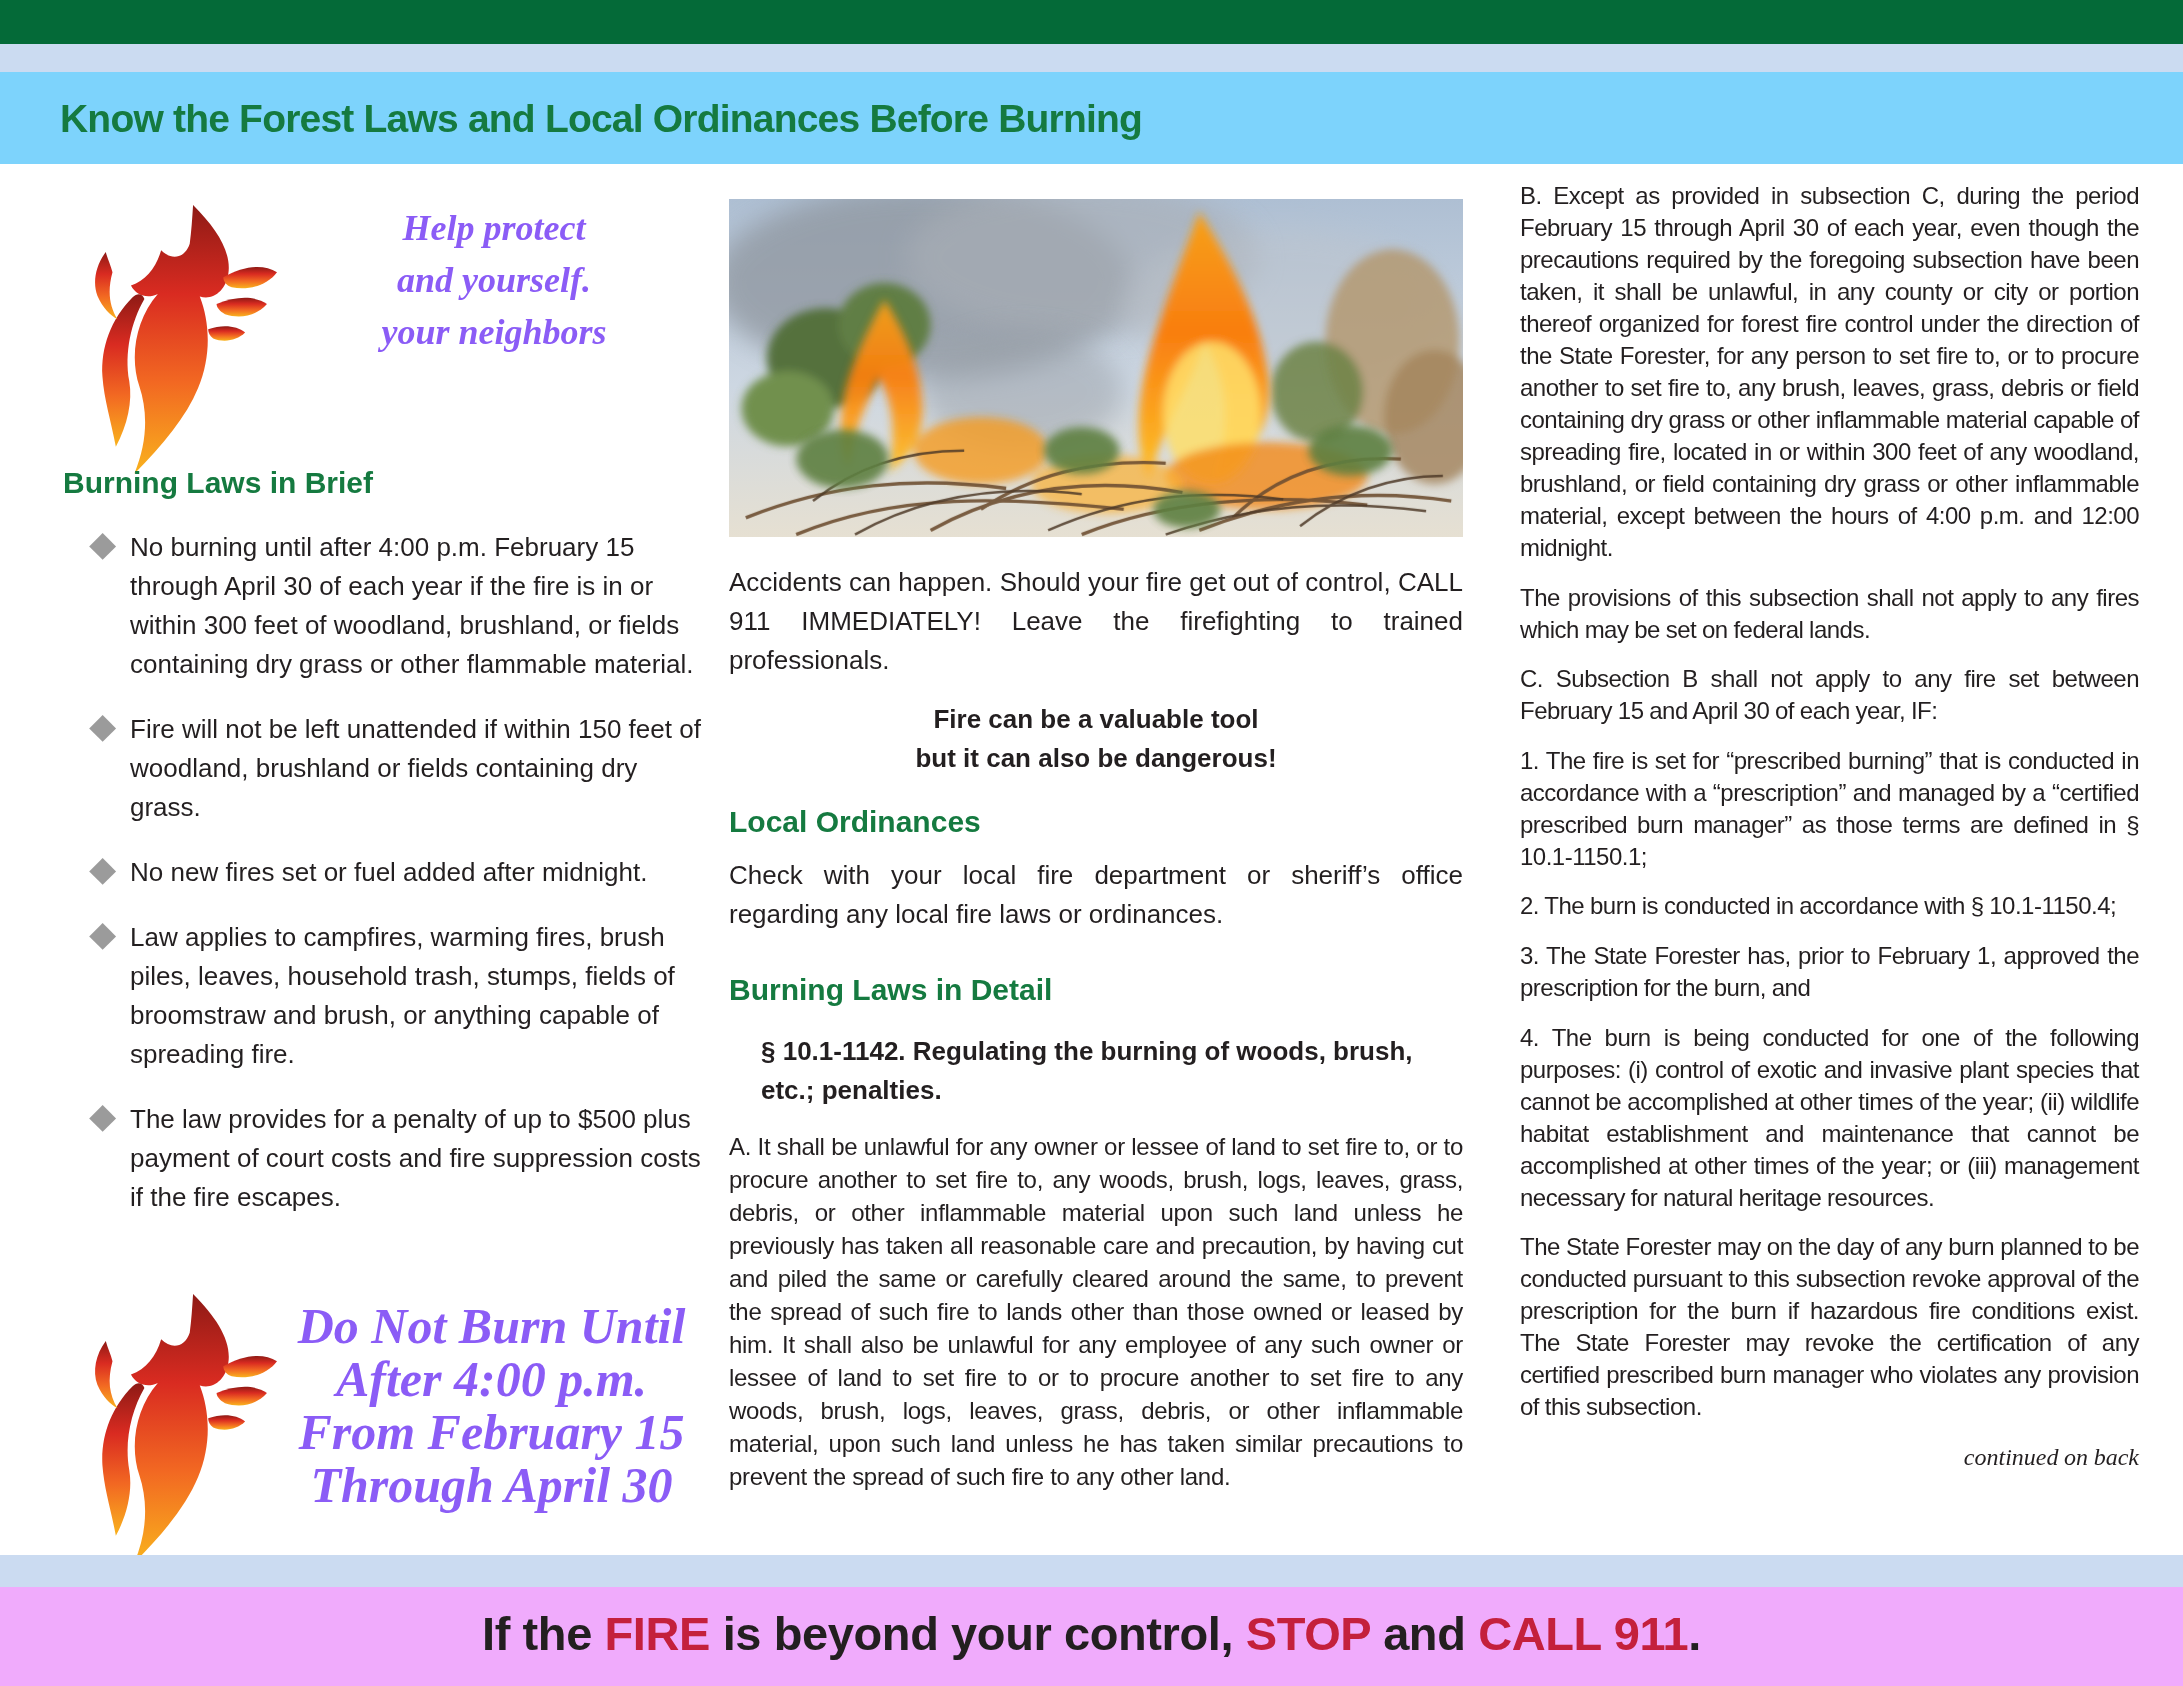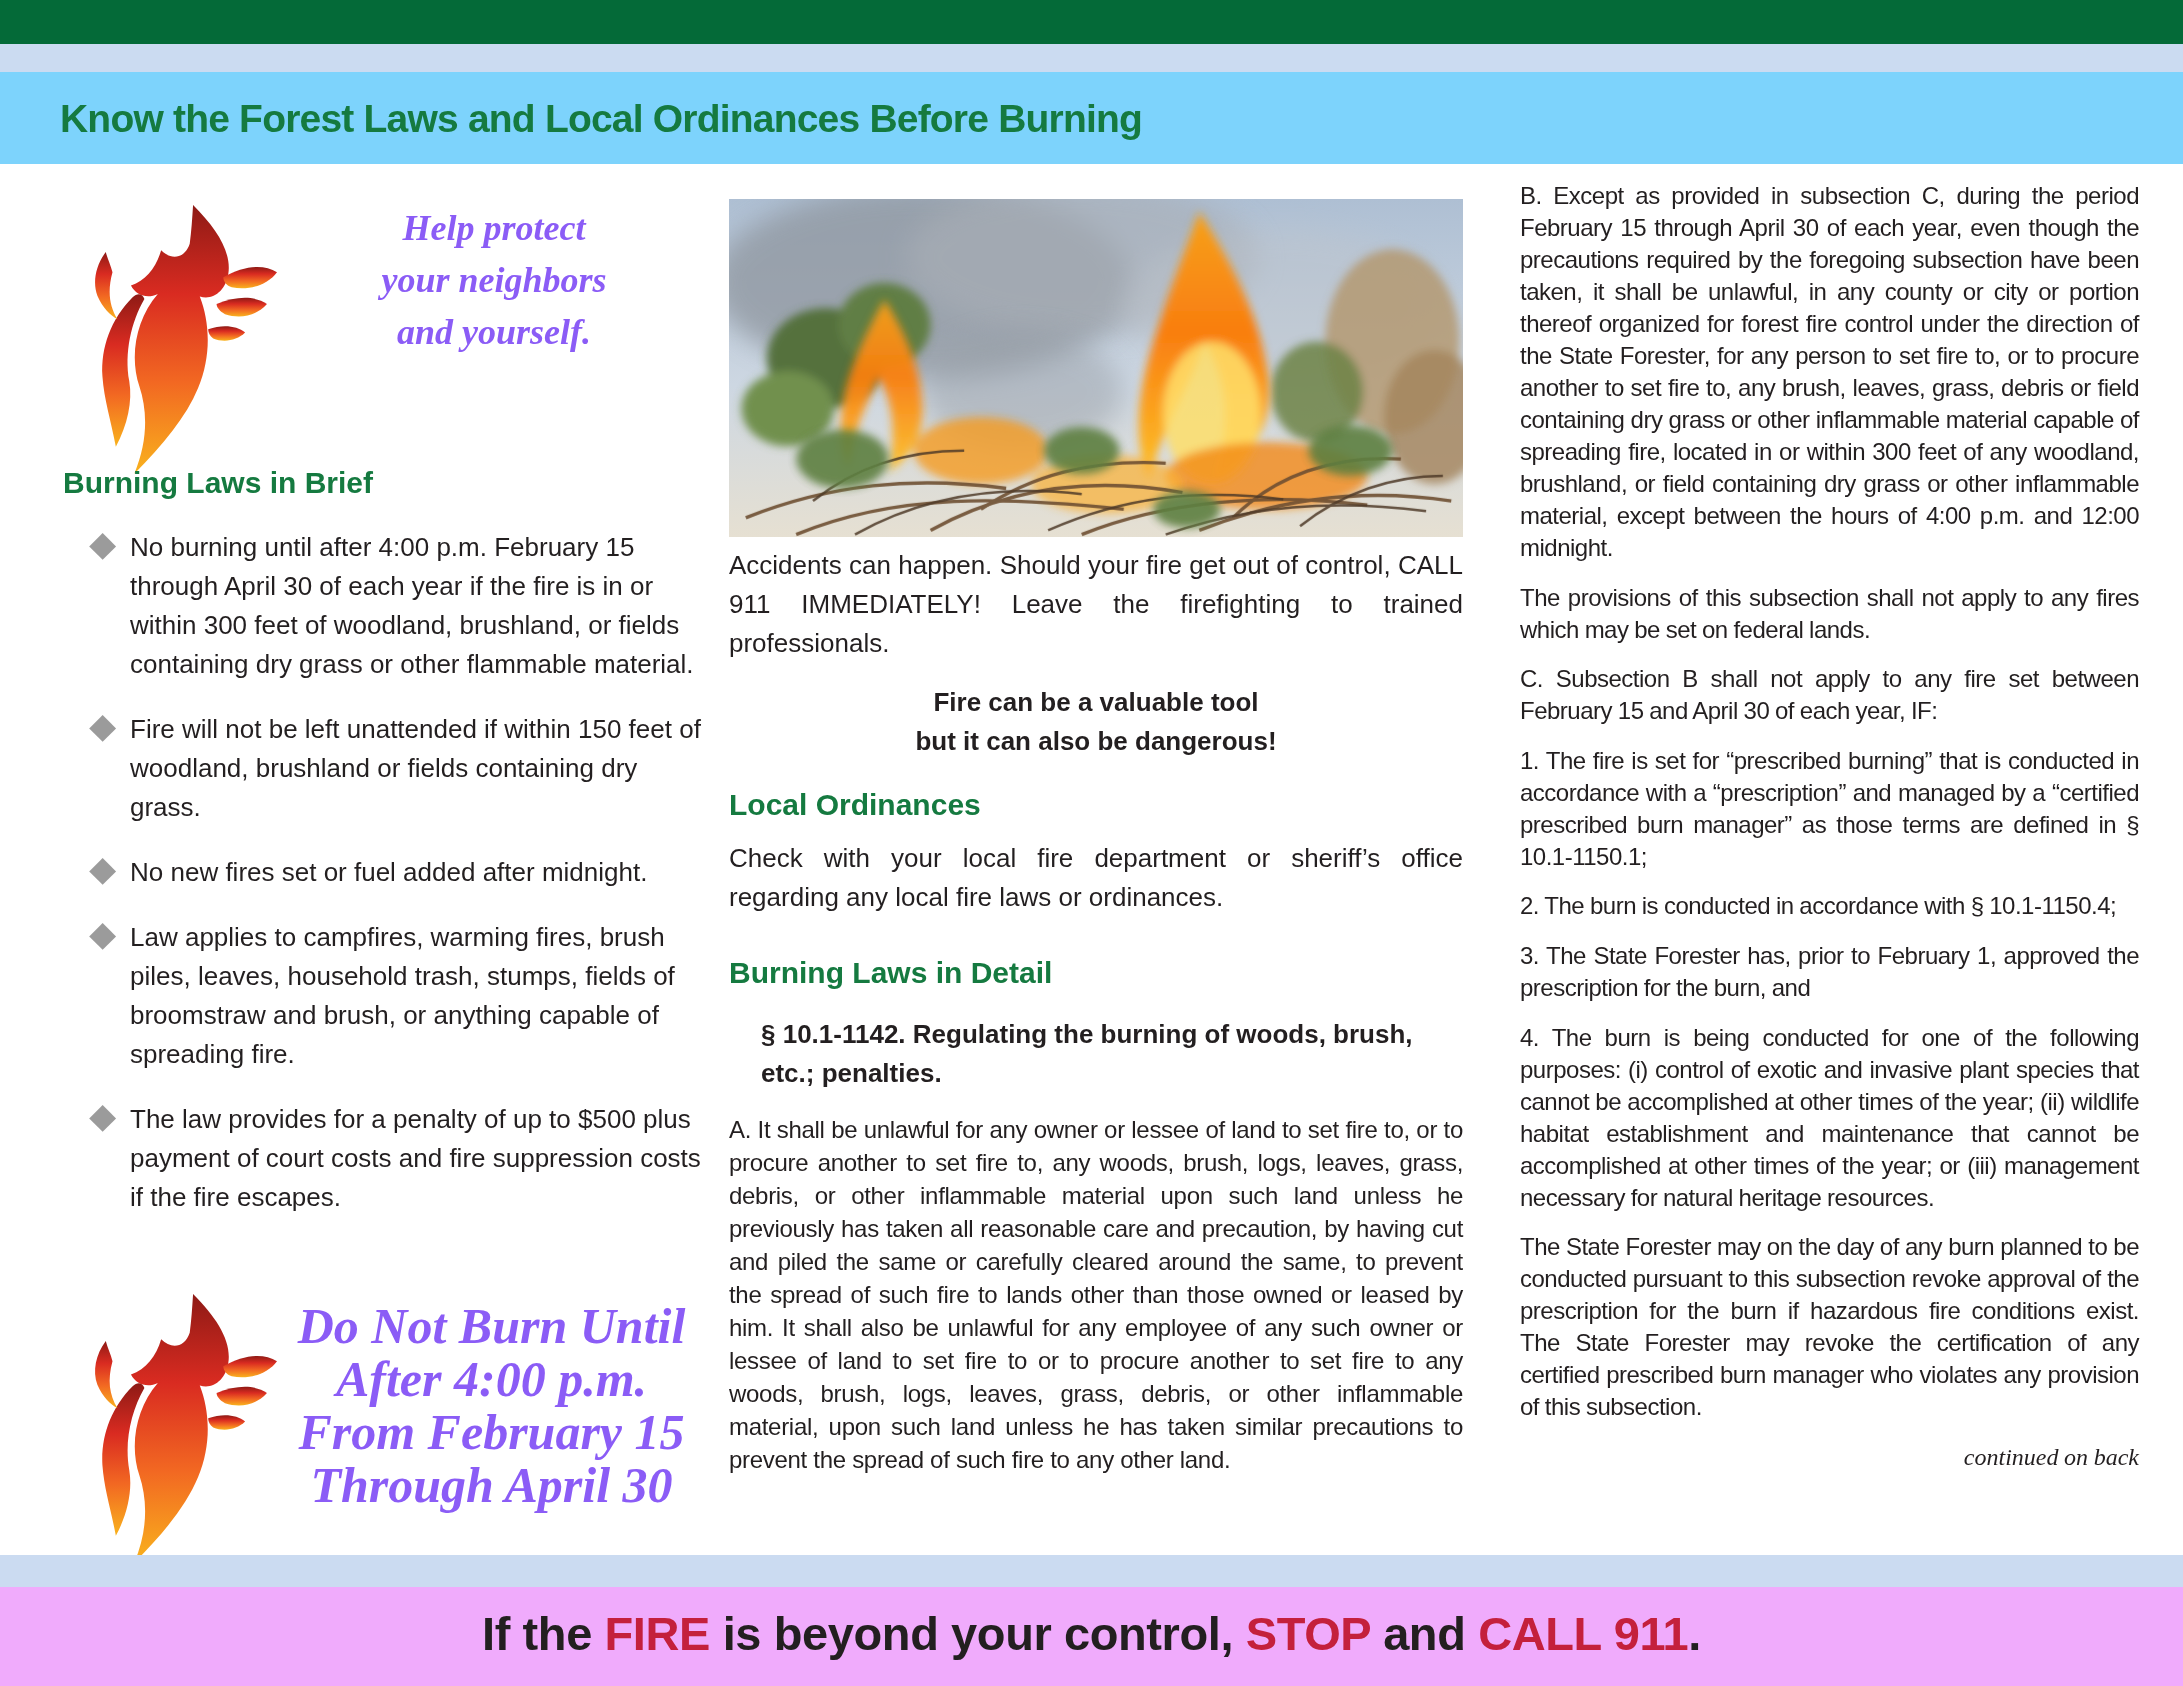--- a/index.html
+++ b/index.html
@@ -33,21 +33,21 @@
   .green-heading{font-size:30px;font-weight:bold;color:#157a40;}
   .brief-heading{position:absolute;left:0;top:301px;}
   .bullet-list{position:absolute;left:0;top:363px;width:647px;margin:0;padding:0;list-style:none;}
   .bullet-list li{position:relative;padding-left:67px;margin-bottom:26px;
                   font-size:26px;line-height:39px;}
   .diamond{position:absolute;left:30px;top:9.2px;width:19.3px;height:19.3px;background:#9b9b9b;
            transform:rotate(45deg);}
   
   .photo{display:block;width:734px;height:338px;}
   .para{font-size:26px;line-height:39px;text-align:justify;margin:0;}
-  .accidents{margin-top:9px;}
+  .accidents{margin-top:26px;}
   .valuable{margin-top:20px;text-align:center;font-weight:bold;font-size:26px;line-height:39px;}
   .lo-heading{margin-top:27px;}
   .lo-body{margin-top:17px;}
   .detail-heading{margin-top:39px;}
   .statute{margin-top:25px;font-weight:bold;font-size:26px;line-height:39px;text-align:left;margin-left:32px;}
   .para-a{margin-top:20px;font-size:24px;line-height:33px;letter-spacing:-0.3px;text-align:justify;}
   
   .right-col p{font-size:24px;line-height:32px;text-align:justify;margin:0 0 17.6px 0;
                letter-spacing:-0.5px;word-spacing:-0.4px;}
   .continued{font-family:"Liberation Serif", serif;font-style:italic;text-align:right !important;
@@ -84,22 +84,22 @@
       <path d="M132,6 C160,34 178,62 174,88 C171,108 156,120 140,115 C152,146 154,186 138,224 C124,258 96,292 62,326 C78,288 78,252 68,222 C56,186 64,142 90,112 C78,118 64,114 58,102 C76,96 88,80 94,60 C106,72 122,70 128,52 C130,38 131,22 132,6 Z" fill="url(#flameGrad)"></path>
       <path d="M74,118 C58,146 50,182 56,216 C60,240 54,268 40,294 C34,262 26,238 24,210 C22,176 34,142 60,116 C66,110 72,112 74,118 Z" fill="url(#flameGrad)"></path>
       <path d="M36,86 C30,108 32,126 42,142 C34,138 24,128 18,114 C12,98 16,78 28,62 C30,70 34,78 36,86 Z" fill="url(#flameGrad)"></path>
       <path d="M168,92 C192,78 216,76 232,86 C220,102 198,108 178,104 C172,102 168,97 168,92 Z" fill="url(#flameGrad)"></path>
       <path d="M160,124 C184,114 206,114 220,124 C208,138 188,142 170,136 C164,133 160,128 160,124 Z" fill="url(#flameGrad)"></path>
       <path d="M150,154 C168,148 184,150 194,158 C184,168 168,170 156,165 C152,162 150,158 150,154 Z" fill="url(#flameGrad)"></path>
     </svg>
 
     <div class="quote quote1">
       <div>Help protect</div>
+      <div>and yourself.</div>
       <div>your neighbors</div>
-      <div>and yourself.</div>
     </div>
 
     <div class="green-heading brief-heading">Burning Laws in Brief</div>
 
     <ul class="bullet-list">
       <li>
         <span class="diamond"></span>
         <span>No burning until after 4:00 p.m. February 15 through April 30 of each year if the fire is in or within 300 feet of woodland, brushland, or fields containing dry grass or other flammable material.</span>
       </li>
       <li>

